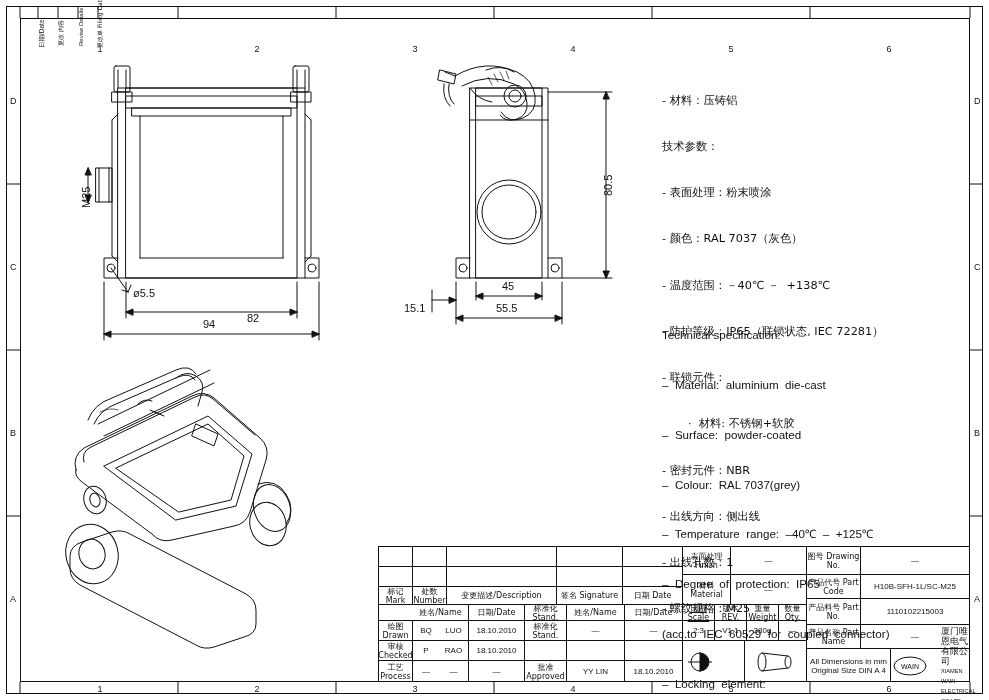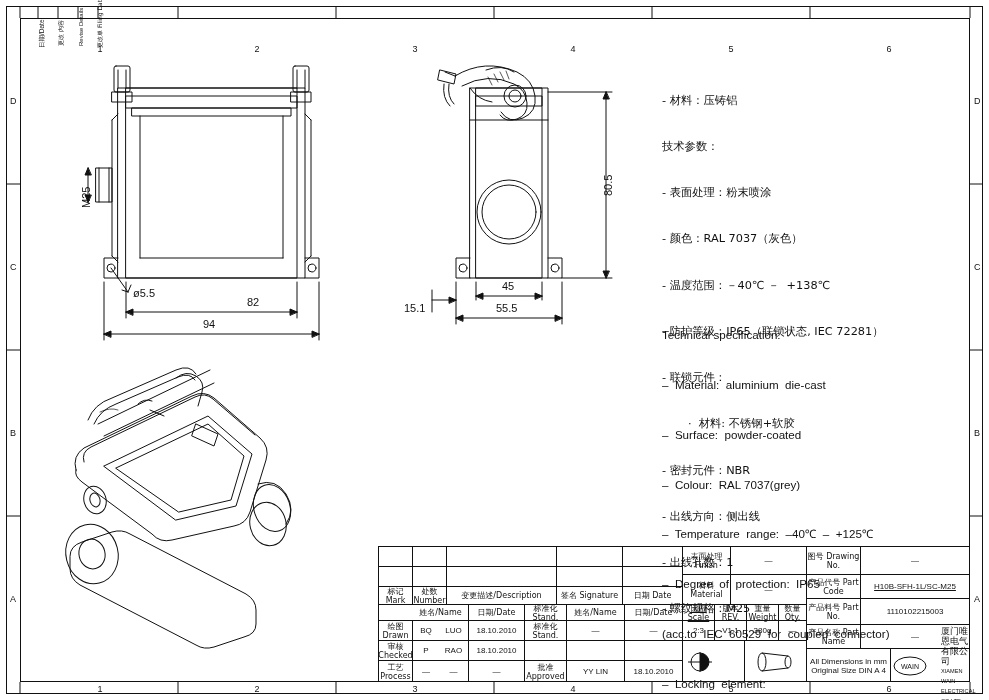--- a/index.html
+++ b/index.html
@@ -279,21 +279,21 @@
           <path d="M100 412 q10 -5 18 -2" stroke-width="0.7"></path>
         </g>
       </g>
     </svg>
   </div>
 
   <div class="dim" style="left:70px;top:160px;">
     <span class="rot90" style="position:absolute;left:10px;top:48px;white-space:nowrap;">M25</span>
   </div>
   <div class="dim" style="left:133px;top:287px;">ø5.5</div>
-  <div class="dim" style="left:203px;top:296px;padding-left:44px;">82</div>
+  <div class="dim" style="left:203px;top:312px;padding-left:44px;">82</div>
   <div class="dim" style="left:203px;top:318px;">94</div>
   <div class="dim" style="left:592px;top:170px;">
     <span class="rot90" style="position:absolute;left:10px;top:26px;white-space:nowrap;">80.5</span>
   </div>
   <div class="dim" style="left:502px;top:280px;">45</div>
   <div class="dim" style="left:496px;top:302px;">55.5</div>
   <div class="dim" style="left:404px;top:302px;">15.1</div>
 
   <div class="tech cn">
     <div>- 材料：压铸铝</div>
@@ -552,21 +552,21 @@
     <div class="c med nb" style="left:482px;top:0;width:108px;height:28px;">
         <span>—</span>
       </div>
 
     <div class="c small" style="left:428px;top:28px;width:54px;height:24px;">
         <span class="two cn">
           <b>产品代号
 Part Code</b>
         </span>
       </div>
-    <div class="c big nb" style="left:482px;top:28px;width:108px;height:24px;text-decoration:underline;">
+    <div class="c big nb" style="left:482px;top:28px;width:108px;height:24px;">
         <span>H10B-SFH-1L/SC-M25</span>
       </div>
 
     <div class="c small" style="left:428px;top:52px;width:54px;height:26px;">
         <span class="two cn">
           <b>产品料号
 Part No.</b>
         </span>
       </div>
     <div class="c big nb" style="left:482px;top:52px;width:108px;height:26px;">

